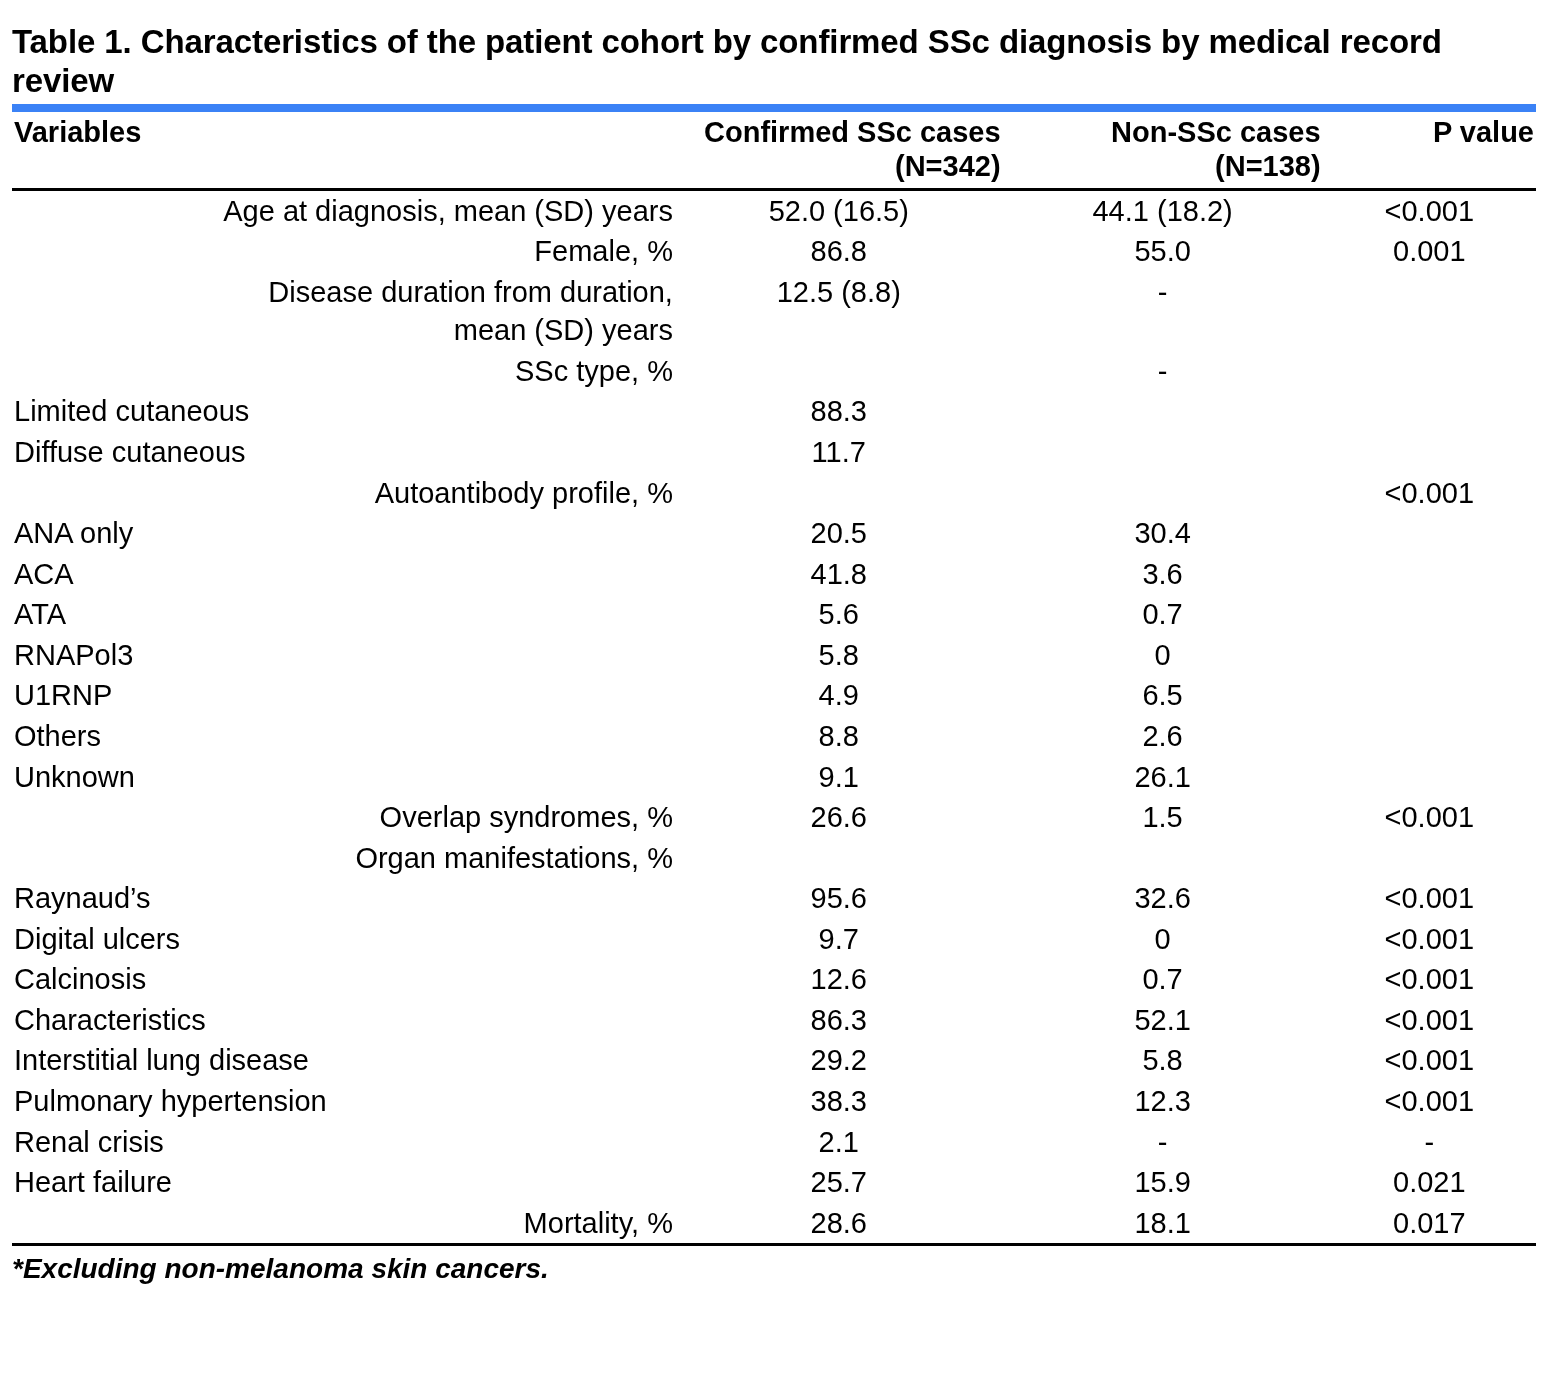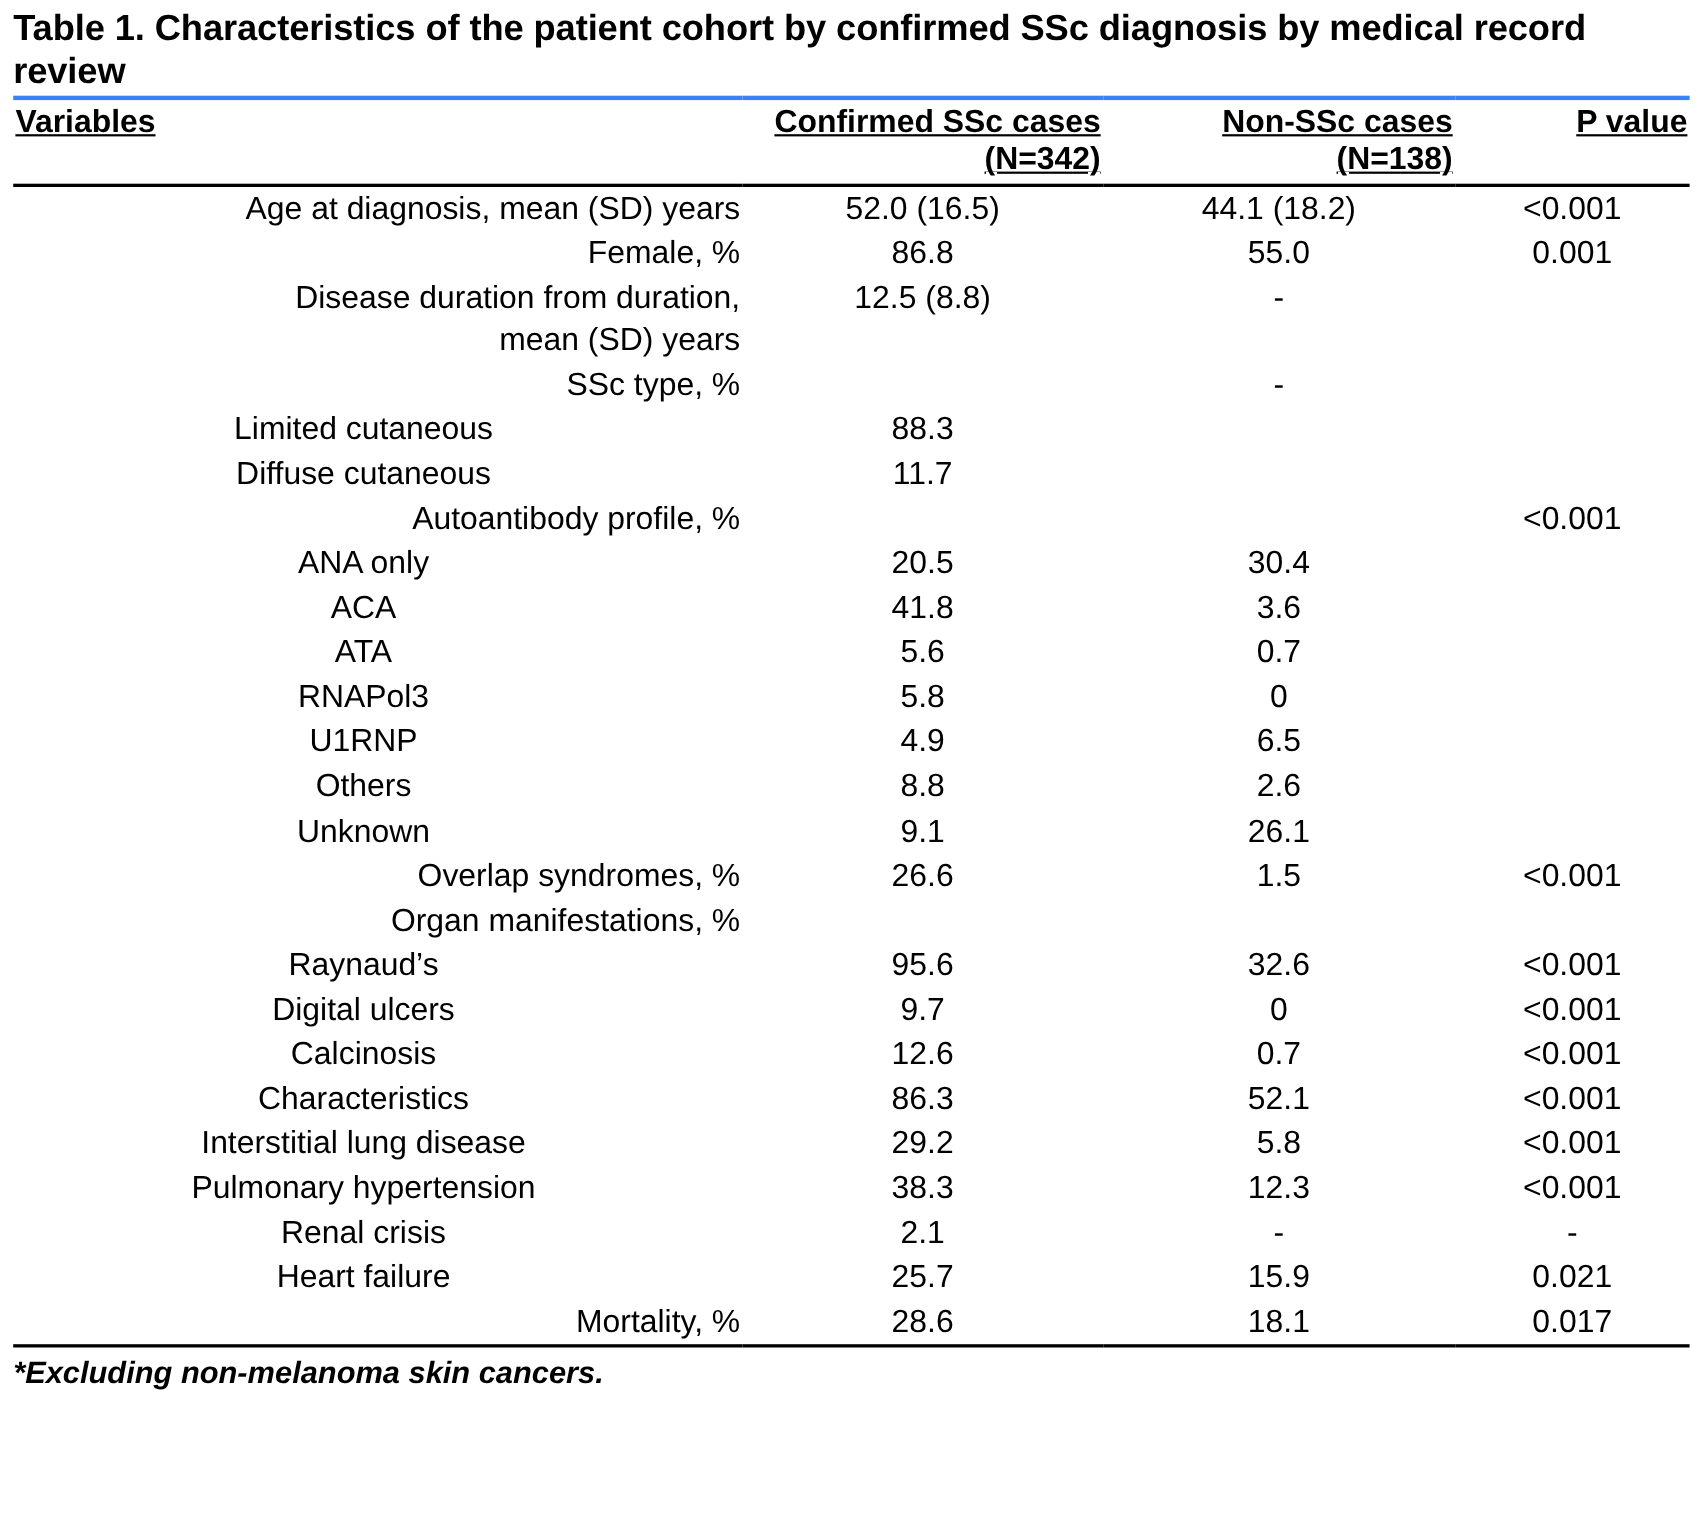--- a/index.html
+++ b/index.html
@@ -10,61 +10,61 @@
   body {
     width: 1548px;
     height: 1394px;
     font-family: "Liberation Sans", sans-serif;
     color: #000000;
     overflow: hidden;
   }
   .page {
     width: 1548px;
     box-sizing: border-box;
-    padding: 4px 12px 0 12px;
+    padding: 21px 12px 0 12px;
   }
   .table-title {
     font-size: 33px;
     font-weight: bold;
     line-height: 1.17;
     margin: 2px 0 4px 0;
     letter-spacing: -0.1px;
   }
   table.data {
     width: 100%;
     border-collapse: collapse;
     table-layout: fixed;
   }
   table.data col.c0 { width: 43.5%; }
   table.data col.c1 { width: 21.5%; }
   table.data col.c2 { width: 21.0%; }
   table.data col.c3 { width: 14.0%; }
 
-  .rule-top   { border-top: 4px solid #3b82f6; text-decoration: underline; }
+  .rule-top   { border-top: 8px solid #3b82f6; }
   .rule-mid   { border-top: 3px solid #000; }
   .rule-bot   { border-top: 3px solid #000; }
 
   thead th {
     font-size: 29px;
     font-weight: bold;
     padding: 3px 2px 4px 2px;
     vertical-align: top;
     line-height: 1.18;
   }
   thead th.left { text-align: left; }
   thead th.center { text-align: right; }
 
   tbody td {
     font-size: 29px;
     padding: 1px 2px 1px 2px;
     line-height: 1.33;
     vertical-align: top;
   }
   tbody td.label { text-align: right; white-space: pre-line; }
-  tbody td.label.indent { text-align: center; padding-right: 28px; }
+  tbody td.label.indent { text-align: left; padding-right: 28px; }
   tbody td.num { text-align: center; }
 
   .footnote {
     font-size: 28px;
     font-style: italic;
     font-weight: bold;
     padding-top: 4px;
     line-height: 1.2;
   }
 </style>

